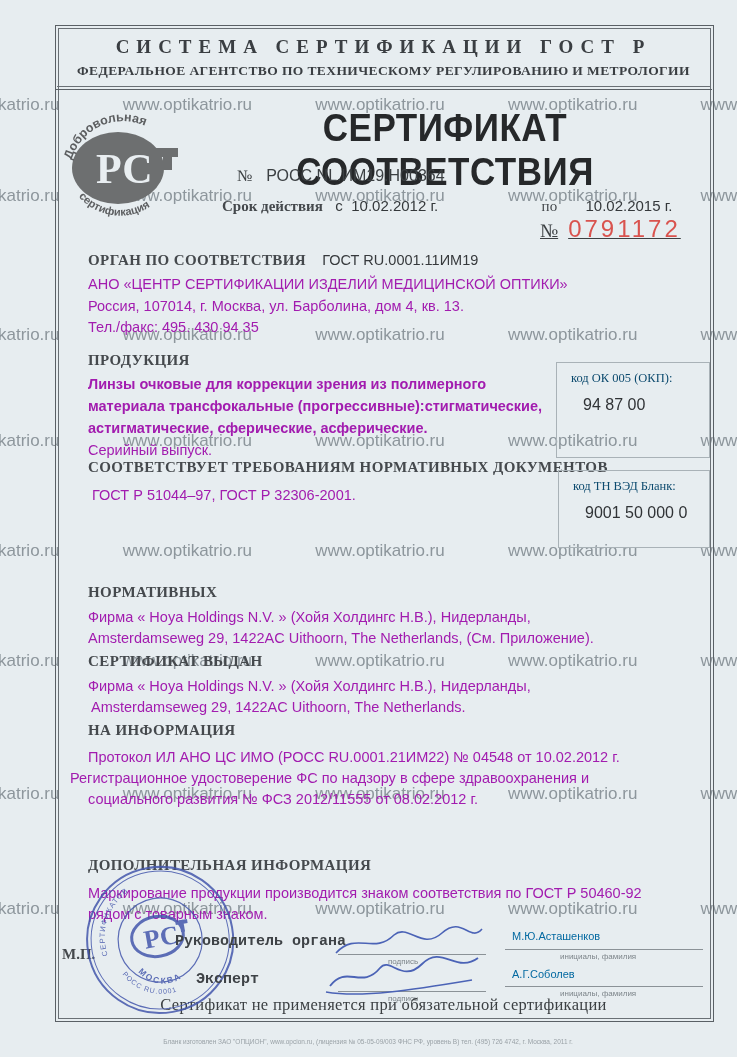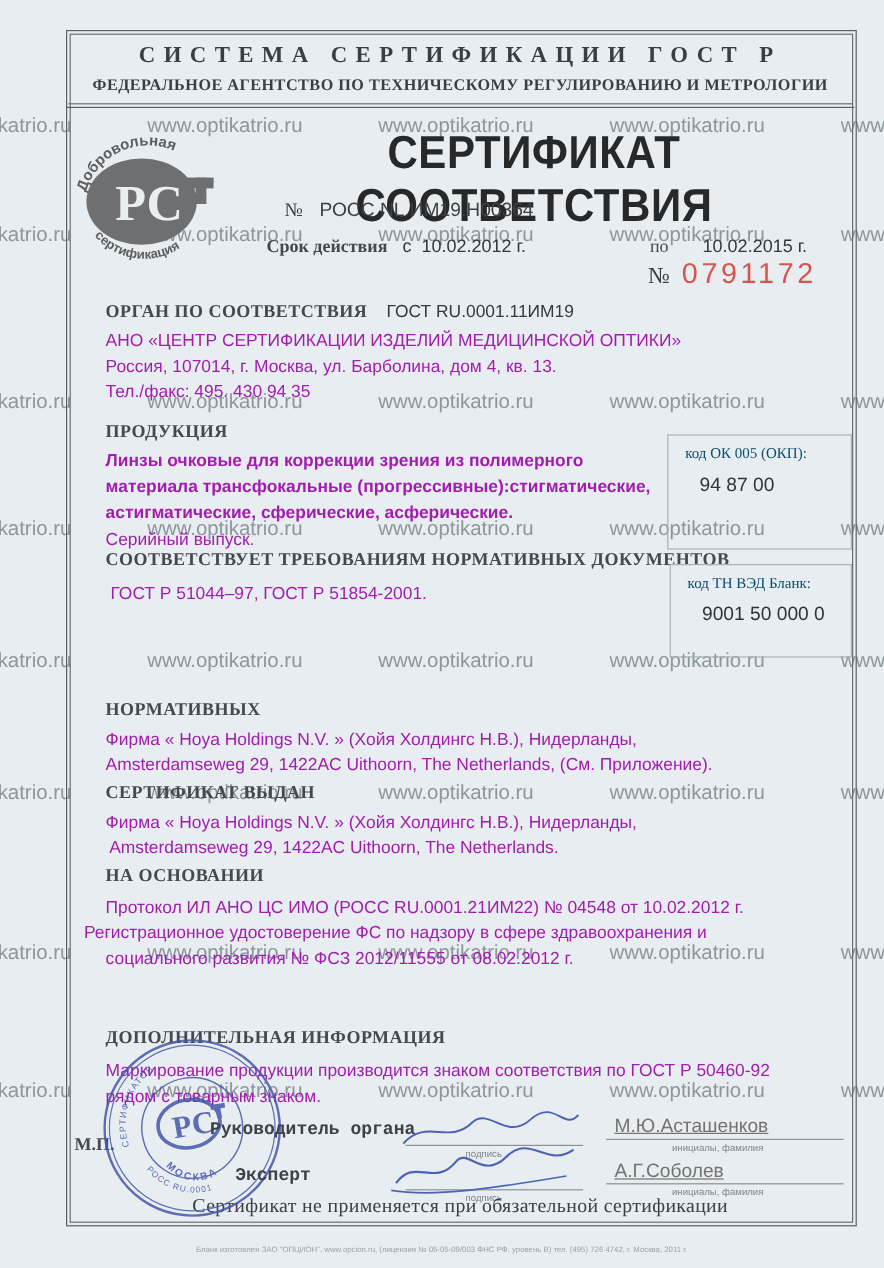--- a/index.html
+++ b/index.html
@@ -22,21 +22,21 @@
   
   .wm-row{left:-70px;width:900px;display:flex;justify-content:space-between;
           font-size:17px;color:#8d969c;z-index:1;white-space:nowrap;}
   
   .title{left:175px;top:110px;width:540px;text-align:center;font-weight:bold;font-size:35px;
          letter-spacing:0.5px;color:#26282a;transform:scaleY(1.1);z-index:4;}
   .cert-no-line{left:237px;top:167px;font-size:16px;color:#3c4043;z-index:4;}
   .cert-no-line .nosign{font-family:"Liberation Serif",serif;margin-right:14px;}
   .validity{left:222px;top:197px;font-size:15px;color:#34383b;z-index:4;}
   .validity .lbl{font-family:"Liberation Serif",serif;font-weight:bold;color:#44484c;}
-  .blank-no{left:540px;top:215px;z-index:4;font-size:19px;color:#3c4043;}
+  .blank-no{left:540px;top:215px;z-index:4;font-size:19px;color:#3c4043;text-decoration:underline;}
   .blank-no .nosign{font-family:"Liberation Serif",serif;}
   .blank-no .red{font-size:24px;letter-spacing:3px;color:#d9534e;margin-left:10px;}
   
   .slabel{font-family:"Liberation Serif",serif;font-weight:bold;font-size:15px;color:#45494d;
           letter-spacing:0.4px;z-index:4;}
   .body-t{font-size:14.5px;color:#a21caf;z-index:4;line-height:21px;}
   .bold-t{font-weight:bold;}
   
   .code-box{border:1px solid #a9b2b7;z-index:4;}
   .code-box .cb-label{font-family:"Liberation Serif",serif;font-size:12.5px;color:#0c4a6e;
@@ -44,21 +44,21 @@
   .code-box .cb-value{font-size:16px;color:#303336;margin:10px 0 0 26px;}
   
   .logo{left:58px;top:108px;z-index:4;}
   
   .stamp{left:82px;top:862px;z-index:5;opacity:0.85;transform:rotate(-10deg);}
   .mp{left:62px;top:946px;font-family:"Liberation Serif",serif;font-weight:bold;font-size:15px;
       color:#45494d;z-index:4;}
   .sig-label{font-family:Liberation Mono, monospace;font-weight:bold;font-size:15px;color:#3e4246;z-index:6;}
   .sig-line{border-bottom:1px solid #8b9297;z-index:4;}
   .sig-caption{font-size:8px;color:#7d858a;z-index:4;}
-  .sig-name{font-size:16px;color:#737373;z-index:4;text-decoration:underline;}
+  .sig-name{font-size:11px;color:#0369a1;z-index:4;}
   .sig-svg{z-index:6;}
   .note{left:60px;top:995px;width:647px;text-align:center;font-family:"Liberation Serif",serif;
         font-size:16.5px;color:#3c4043;z-index:4;letter-spacing:0.3px;}
   .fine-print{left:118px;top:1038px;width:500px;text-align:center;font-size:6.5px;color:#9aa2a7;z-index:2;}
 </style>
 </head>
 <body>
 
 <div class="abs wm-row" style="top:95px">
     <span>www.optikatrio.ru</span>
@@ -169,36 +169,36 @@
 <div class="abs body-t bold-t" style="left:88px;top:396px">материала  трансфокальные (прогрессивные):стигматические,</div>
 <div class="abs body-t bold-t" style="left:88px;top:418px">астигматические, сферические, асферические.</div>
 <div class="abs body-t" style="left:88px;top:440px">Серийный выпуск.</div>
 
 <div class="abs code-box" style="left:556px;top:362px;width:152px;height:94px">
   <div class="cb-label">код ОК 005 (ОКП):</div>
   <div class="cb-value">94 87 00</div>
 </div>
 
 <div class="abs slabel" style="left:88px;top:459px">СООТВЕТСТВУЕТ ТРЕБОВАНИЯМ НОРМАТИВНЫХ ДОКУМЕНТОВ</div>
-<div class="abs body-t" style="left:92px;top:485px">ГОСТ Р 51044–97, ГОСТ Р 51854-2001.</div>
+<div class="abs body-t" style="left:92px;top:485px">ГОСТ Р 51044–97, ГОСТ Р 32306-2001.</div>
 
 <div class="abs code-box" style="left:558px;top:470px;width:150px;height:76px">
   <div class="cb-label">код ТН ВЭД Бланк:</div>
   <div class="cb-value">9001 50 000 0</div>
 </div>
 
 <div class="abs slabel" style="left:88px;top:584px">НОРМАТИВНЫХ</div>
 <div class="abs body-t" style="left:88px;top:607px">Фирма   « Hoya Holdings N.V. » (Хойя Холдингс Н.В.), Нидерланды,</div>
 <div class="abs body-t" style="left:88px;top:628px">Amsterdamseweg 29, 1422AC Uithoorn, The Netherlands, (См. Приложение).</div>
 
 <div class="abs slabel" style="left:88px;top:653px">СЕРТИФИКАТ ВЫДАН</div>
 <div class="abs body-t" style="left:88px;top:676px">Фирма « Hoya Holdings N.V. » (Хойя Холдингс Н.В.), Нидерланды,</div>
 <div class="abs body-t" style="left:91px;top:697px">Amsterdamseweg 29, 1422AC Uithoorn, The Netherlands.</div>
 
-<div class="abs slabel" style="left:88px;top:722px">НА ОСНОВАНИИ</div>
+<div class="abs slabel" style="left:88px;top:722px">НА ИНФОРМАЦИЯ</div>
 <div class="abs body-t" style="left:88px;top:747px">Протокол ИЛ АНО ЦС ИМО (РОСС RU.0001.21ИМ22) № 04548 от 10.02.2012 г.</div>
 <div class="abs body-t" style="left:70px;top:768px">Регистрационное удостоверение ФС по надзору в сфере здравоохранения и</div>
 <div class="abs body-t" style="left:88px;top:789px">социального развития № ФСЗ 2012/11555 от 08.02.2012 г.</div>
 
 <div class="abs slabel" style="left:88px;top:857px">ДОПОЛНИТЕЛЬНАЯ ИНФОРМАЦИЯ</div>
 <div class="abs body-t" style="left:88px;top:883px">Маркирование продукции производится знаком соответствия по ГОСТ Р 50460-92</div>
 <div class="abs body-t" style="left:88px;top:904px">рядом с товарным знаком.</div>
 
 <svg class="abs stamp" width="156" height="154" viewBox="0 0 156 154">
   <defs>

